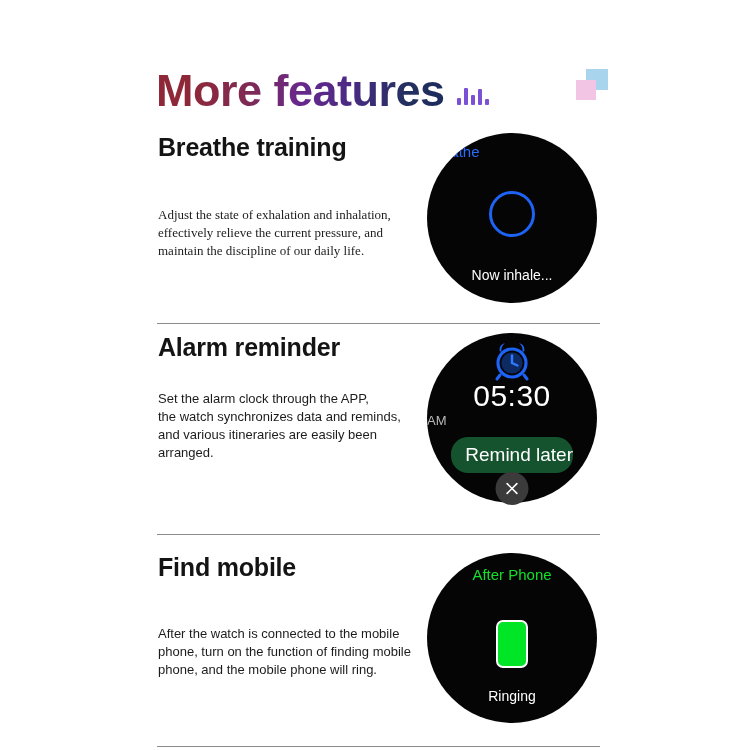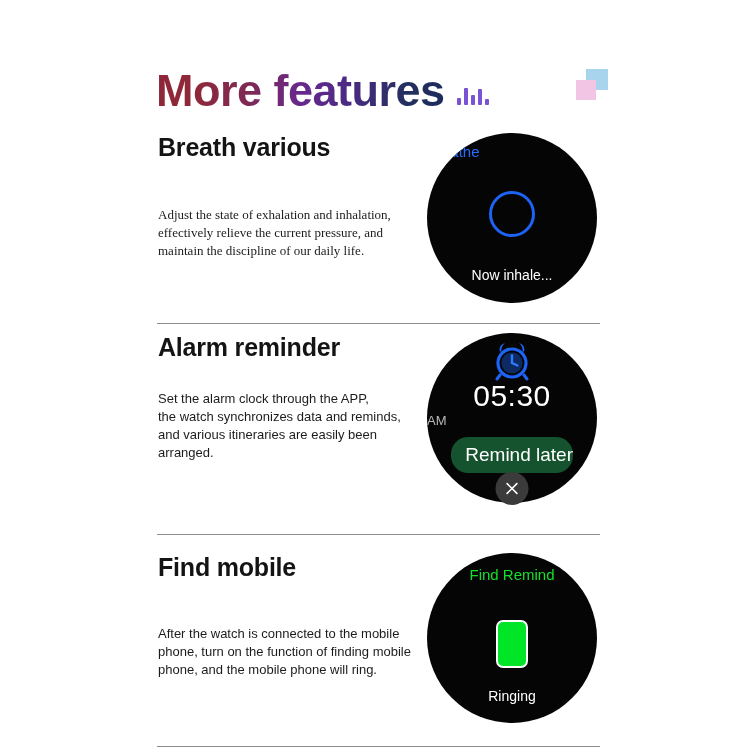--- a/index.html
+++ b/index.html
@@ -295,21 +295,21 @@
       <i class="tb1"></i>
       <i class="tb2"></i>
       <i class="tb3"></i>
       <i class="tb4"></i>
       <i class="tb5"></i>
     </div>
   </div>
 
   <div class="feature f1">
     <div class="f-text">
-      <h2 class="f-heading">Breath various</h2>
+      <h2 class="f-heading">Breathe training</h2>
       <p class="f-body">Adjust the state of exhalation and inhalation,
 effectively relieve the current pressure, and
 maintain the discipline of our daily life.</p>
     </div>
     <div class="watch">
       <div class="watch-inner">
         <div class="breathe-title">Breathe</div>
         <div class="breathe-ring"></div>
         <div class="breathe-status">Now inhale...</div>
       </div>
@@ -357,21 +357,21 @@
 
   <div class="feature f3">
     <div class="f-text">
       <h2 class="f-heading">Find mobile</h2>
       <p class="f-body">After the watch is connected to the mobile
 phone, turn on the function of finding mobile
 phone, and the mobile phone will ring.</p>
     </div>
     <div class="watch">
       <div class="watch-inner">
-        <div class="find-title">Find Remind</div>
+        <div class="find-title">After Phone</div>
         <div class="find-phone-icon"></div>
         <div class="find-status">Ringing</div>
       </div>
     </div>
   </div>
 
   <div class="divider d3"></div>
 
 </div>
 

